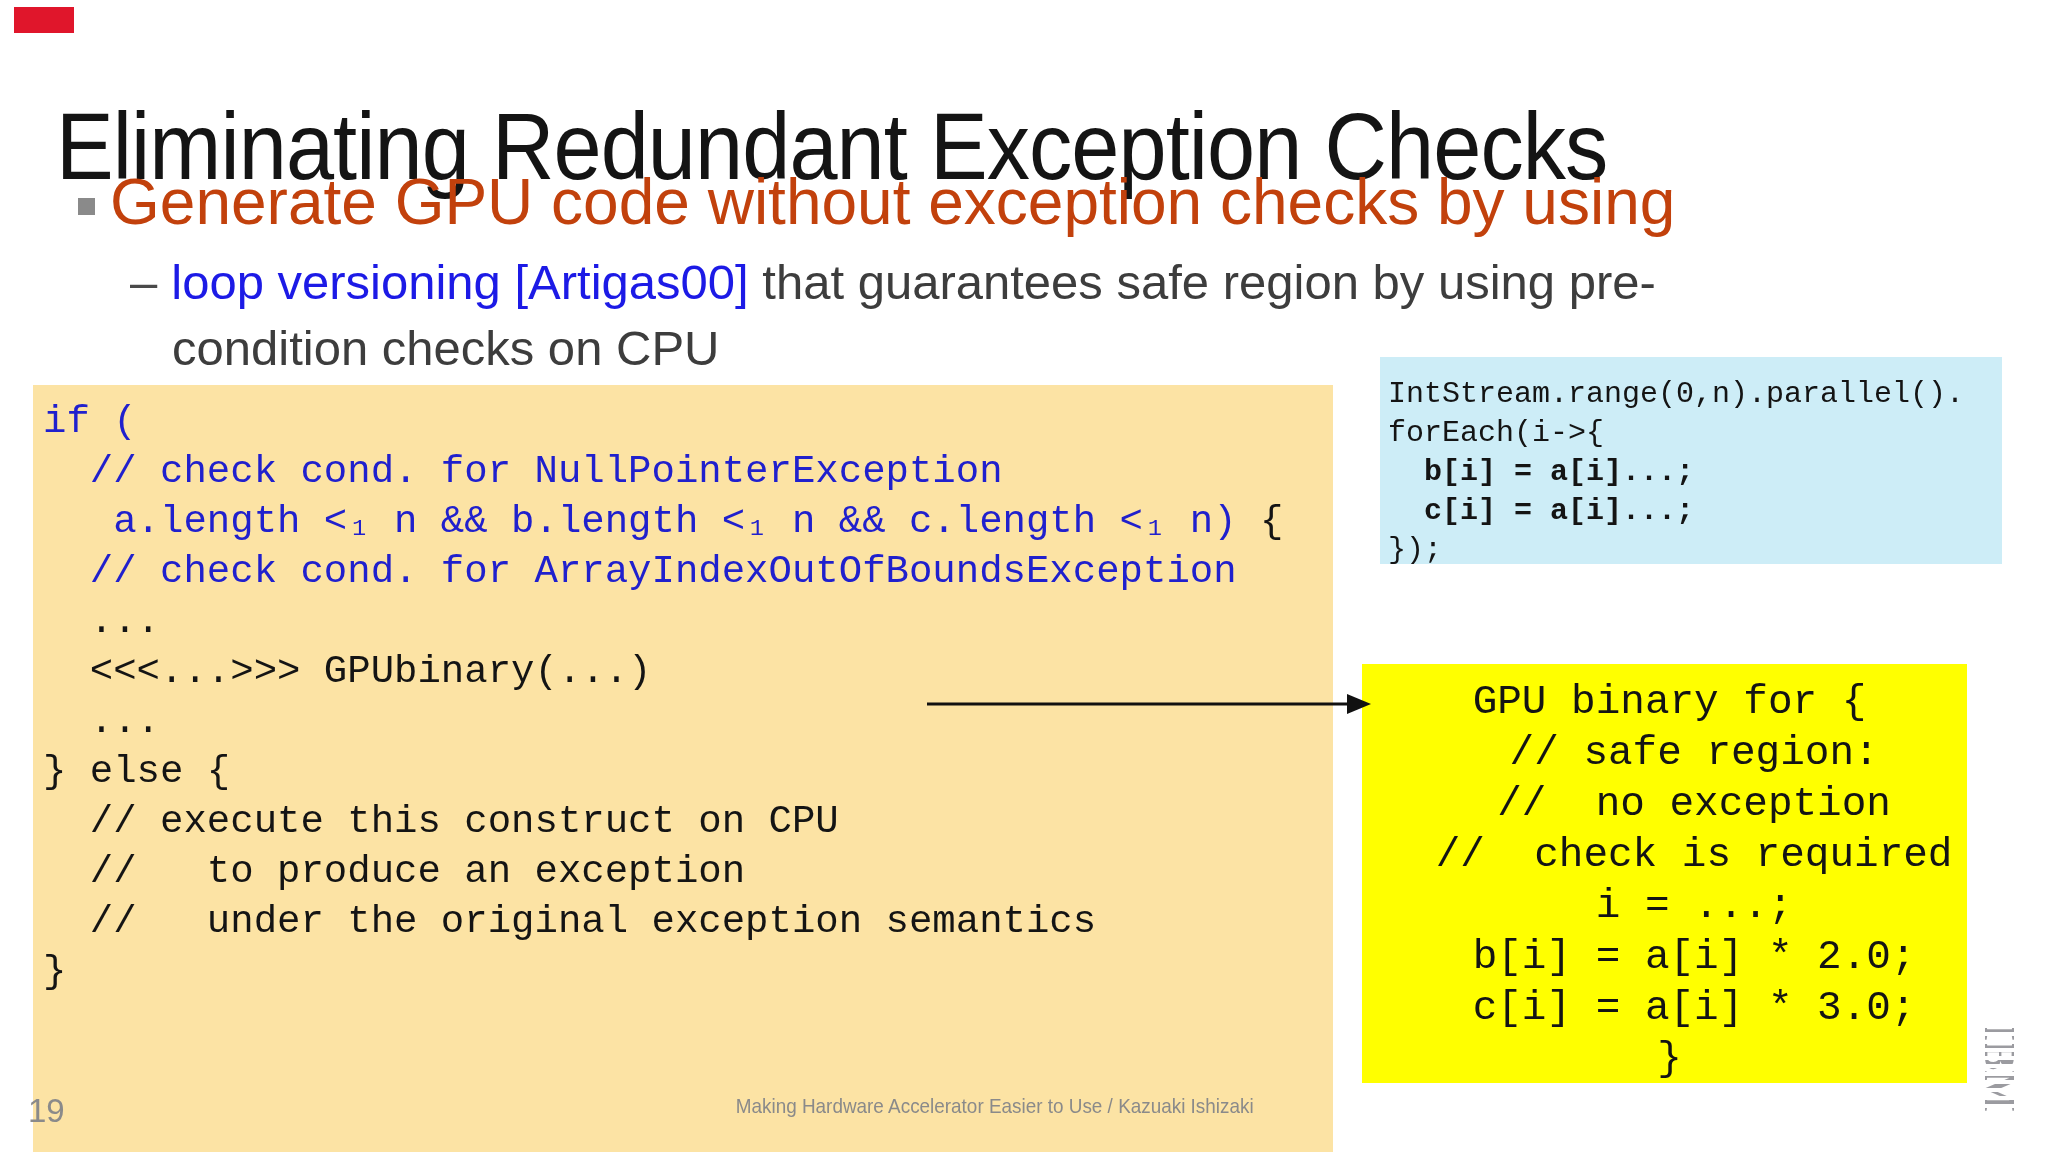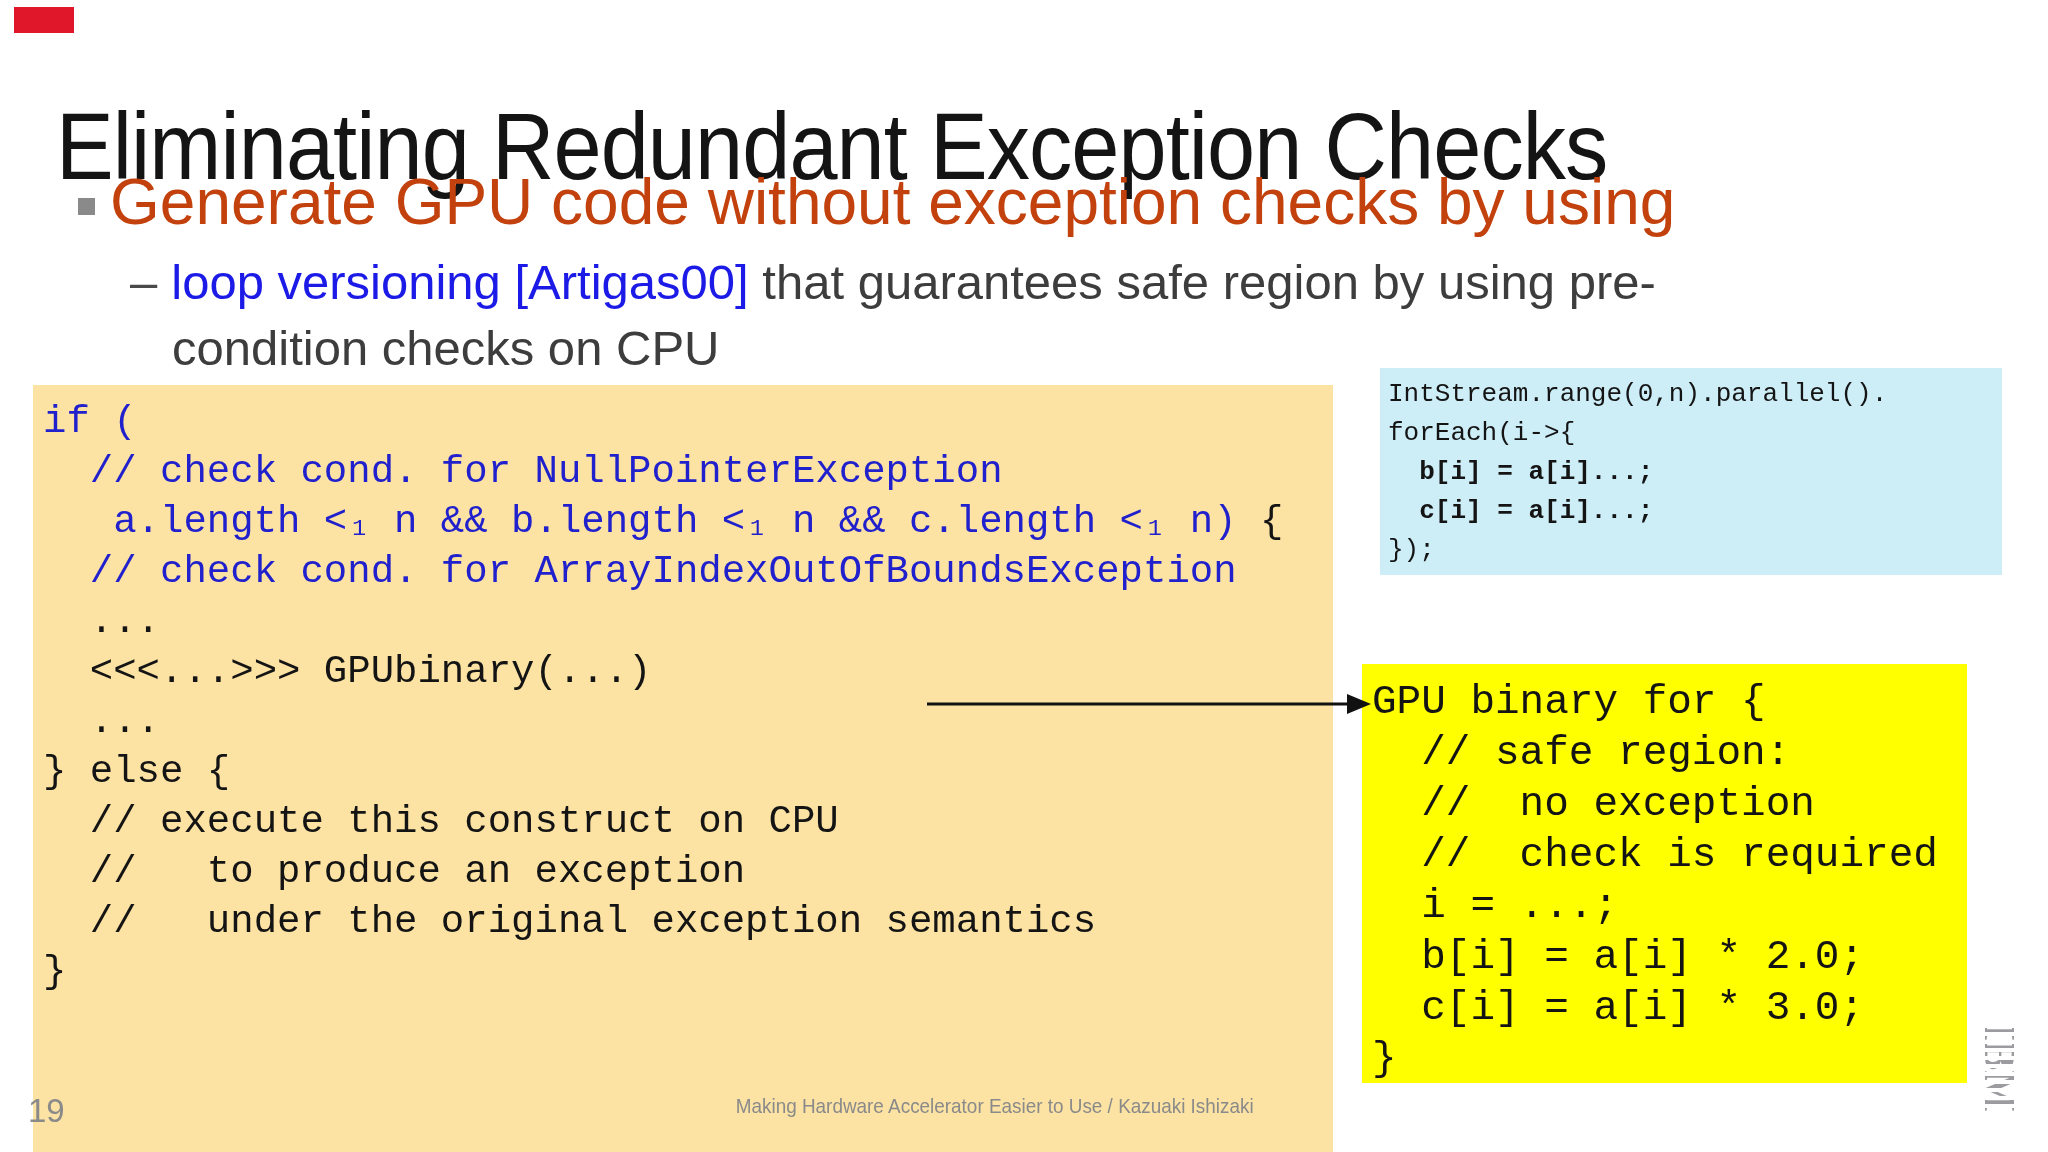--- a/index.html
+++ b/index.html
@@ -25,24 +25,24 @@
   .sub-bullet-1 { left:130px; top:254px; font-size:49px; color:#3d3d3d; white-space:nowrap; }
   .sub-bullet-1 .dash { margin-right:14px; color:#4a4a4a; }
   .sub-bullet-1 .link { color:var(--link-blue,#1c1ae6); }
   .sub-bullet-2 { left:172px; top:320px; font-size:49px; color:#3d3d3d; white-space:nowrap; }
 
   
   .codebox { font-family:"Liberation Mono","DejaVu Sans Mono",monospace; color:#141414; }
   .code-line { white-space:pre; }
   .cpu-box   { left:33px;   top:385px; width:1300px; height:779px; background:var(--orange-bg,#fce3a4);
                padding:12px 0 0 10px; box-sizing:border-box; font-size:39px; line-height:50px; }
-  .stream-box{ left:1380px; top:368px; width:622px;  height:207px; background:var(--cyan-bg,#cdedf7);
-               padding:7px 0 0 8px;  box-sizing:border-box; font-size:26px; line-height:39px; }
+  .stream-box{ left:1380px; top:357px; width:622px;  height:207px; background:var(--cyan-bg,#cdedf7);
+               padding:18px 0 0 8px;  box-sizing:border-box; font-size:30px; line-height:39px; }
   .gpu-box   { left:1362px; top:664px; width:605px;  height:419px; background:var(--yellow-bg,#ffff00);
-               padding:13px 0 0 10px; box-sizing:border-box; font-size:41px; line-height:51px; }
+               padding:13px 0 0 10px; box-sizing:border-box; font-size:41px; line-height:51px;text-align:center; }
   .seg-blue  { color:var(--code-blue,#2020cd); }
   .seg-black { color:#141414; }
   .seg-ul    { color:#141414; font-weight:bold; 
                text-decoration-thickness:3px; text-underline-offset:6px; }
 
   
   .flow-arrow { left:925px; top:688px; width:448px; height:32px; }
 
   
   .page-number { left:28px; top:1092px; font-size:33px; color:#8a8a8a; }

